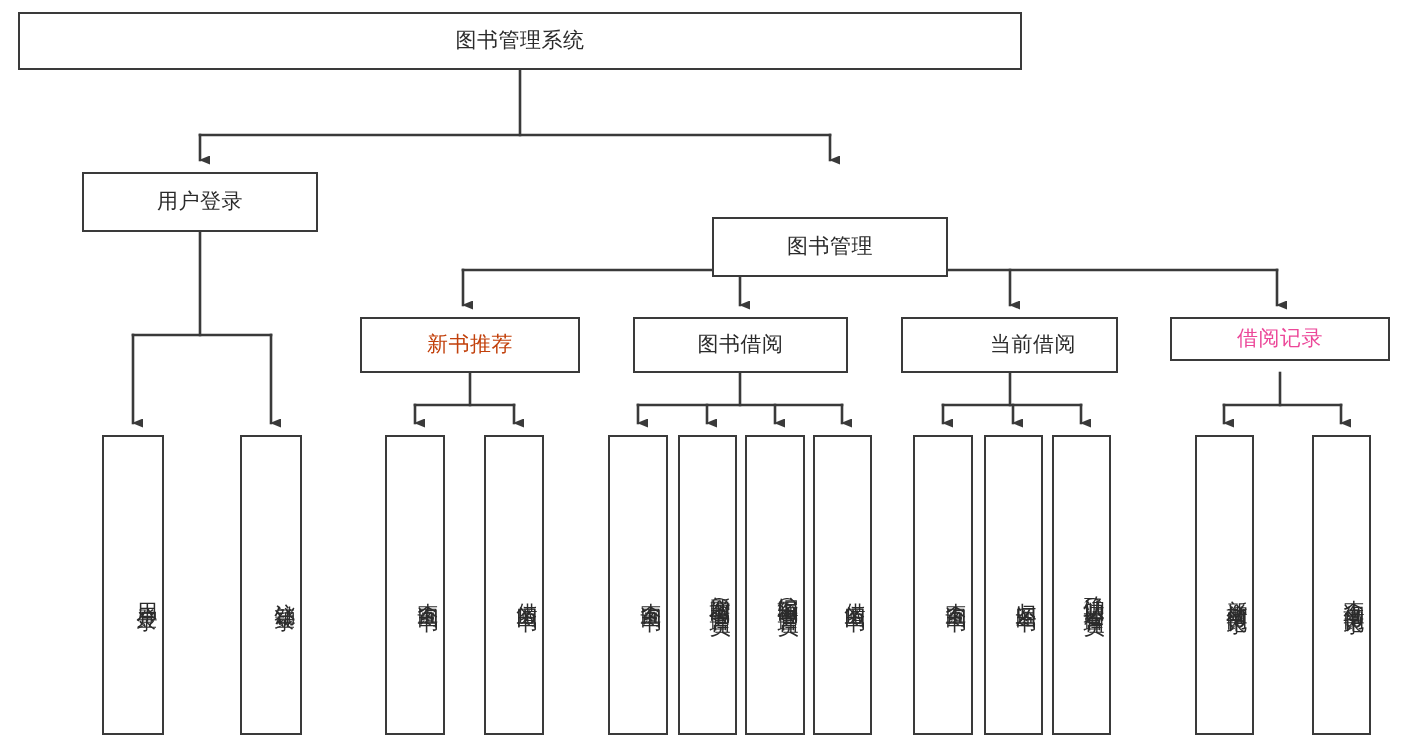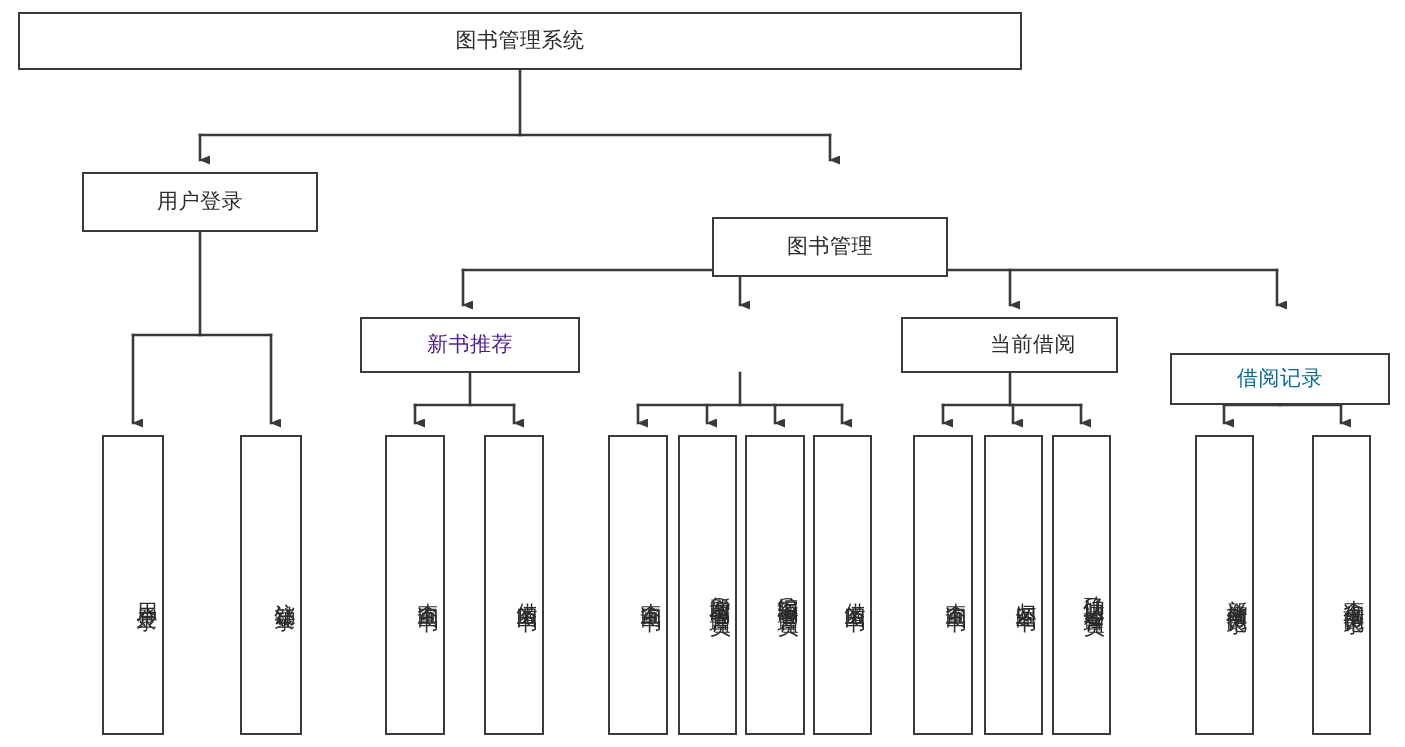--- a/index.html
+++ b/index.html
@@ -127,27 +127,30 @@
     <span class="label">图书管理系统</span>
   </div>
 
   <div class="node horiz" style="left: 82px; top: 172px; width: 236px; height: 60px; border-color: rgb(58, 58, 58); color: rgb(43, 43, 43);">
     <span class="label">用户登录</span>
   </div>
   <div class="node horiz" style="left: 712px; top: 172px; width: 236px; height: 60px; border-color: rgb(58, 58, 58); color: rgb(43, 43, 43); margin-top: 45px;">
     <span class="label">图书管理</span>
   </div>
 
-  <div class="node horiz" style="left: 360px; top: 317px; width: 220px; height: 56px; border-color: rgb(58, 58, 58); color: #4c1d95;">
+  <div class="node horiz" style="left: 360px; top: 317px; width: 220px; height: 56px; border-color: rgb(58, 58, 58); color: #c2410c;">
     <span class="label">新书推荐</span>
+  </div>
+  <div class="node horiz" style="left: 633px; top: 317px; width: 215px; height: 56px; border-color: rgb(58, 58, 58); color: rgb(43, 43, 43);">
+    <span class="label">图书借阅</span>
   </div>
   <div class="node horiz" style="left: 901px; top: 317px; width: 217px; height: 56px; border-color: rgb(58, 58, 58); color: rgb(43, 43, 43); padding-left: 47px;">
     <span class="label">当前借阅</span>
   </div>
-  <div class="node horiz" style="left: 1170px; top: 317px; width: 220px; height: 52px; border-color: rgb(58, 58, 58); color: #0369a1; margin-top: 36px;">
+  <div class="node horiz" style="left: 1170px; top: 317px; width: 220px; height: 44px; border-color: rgb(58, 58, 58); color: #ec4899;">
     <span class="label">借阅记录</span>
   </div>
 
   <div class="node vert" style="left: 102px; top: 435px; width: 62px; height: 300px; border-color: rgb(58, 58, 58); color: rgb(43, 43, 43);">
     <span class="label">用户登录</span>
   </div>
   <div class="node vert" style="left: 240px; top: 435px; width: 62px; height: 300px; border-color: rgb(58, 58, 58); color: rgb(43, 43, 43);">
     <span class="label">注销登录</span>
   </div>
   <div class="node vert" style="left: 385px; top: 435px; width: 60px; height: 300px; border-color: rgb(58, 58, 58); color: rgb(43, 43, 43);">

